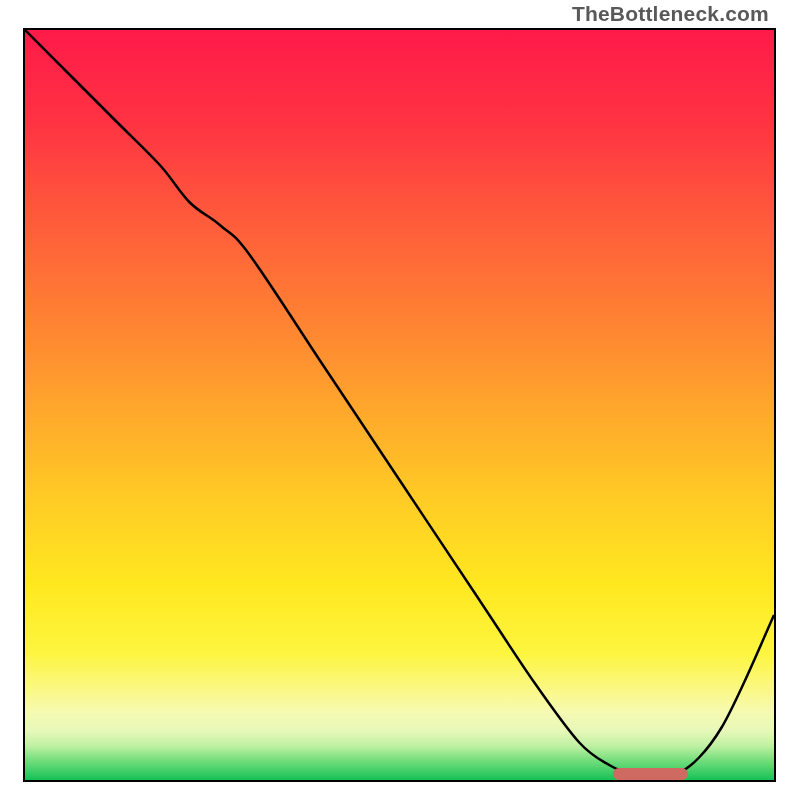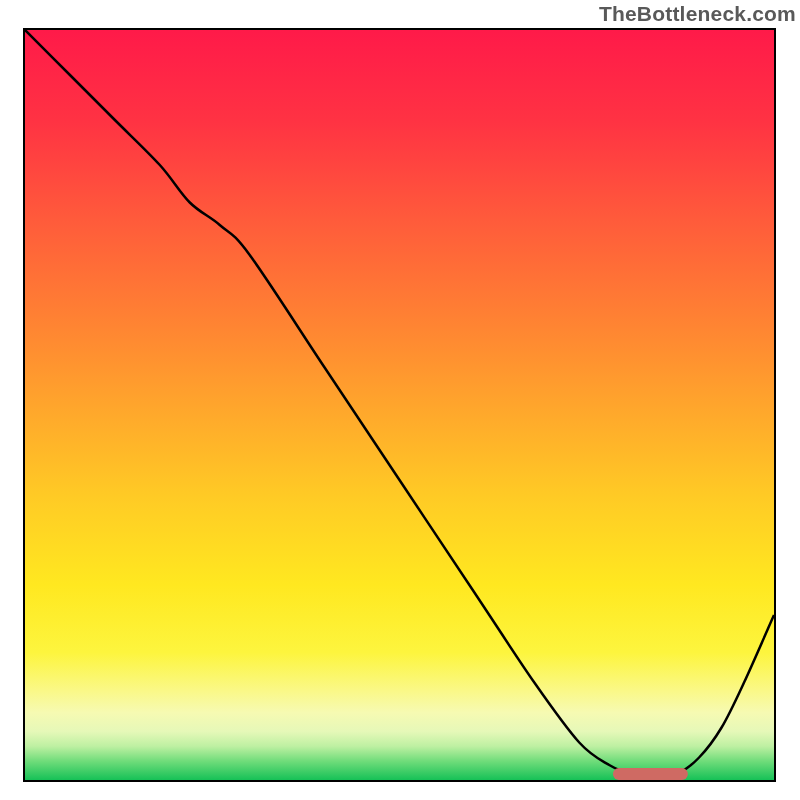--- a/index.html
+++ b/index.html
@@ -12,21 +12,21 @@
     overflow: hidden;
   }
   .frame {
     position: relative;
     width: 800px;
     height: 800px;
   }
   .watermark {
     position: absolute;
     top: 2px;
-    right: 4px;
+    right: 31px;
     color: #595959;
     font-size: 21px;
     font-weight: 600;
     letter-spacing: 0.2px;
   }
   .plot-border {
     position: absolute;
     left: 23px;
     top: 28px;
     width: 753px;

